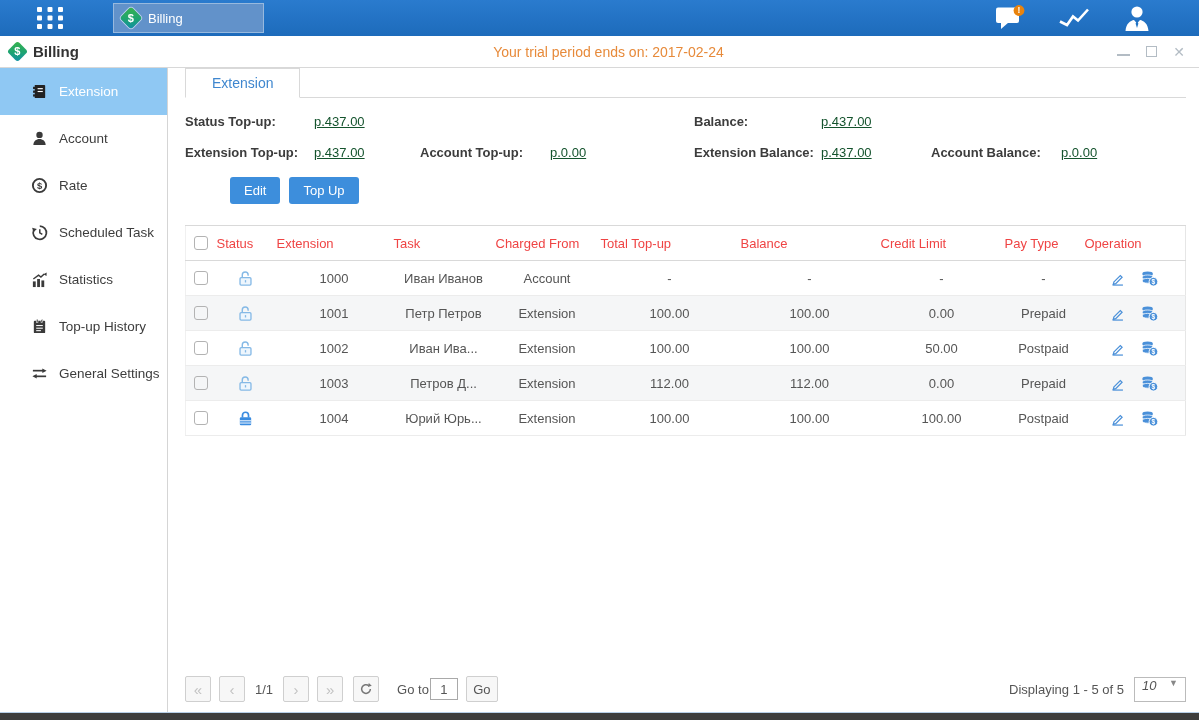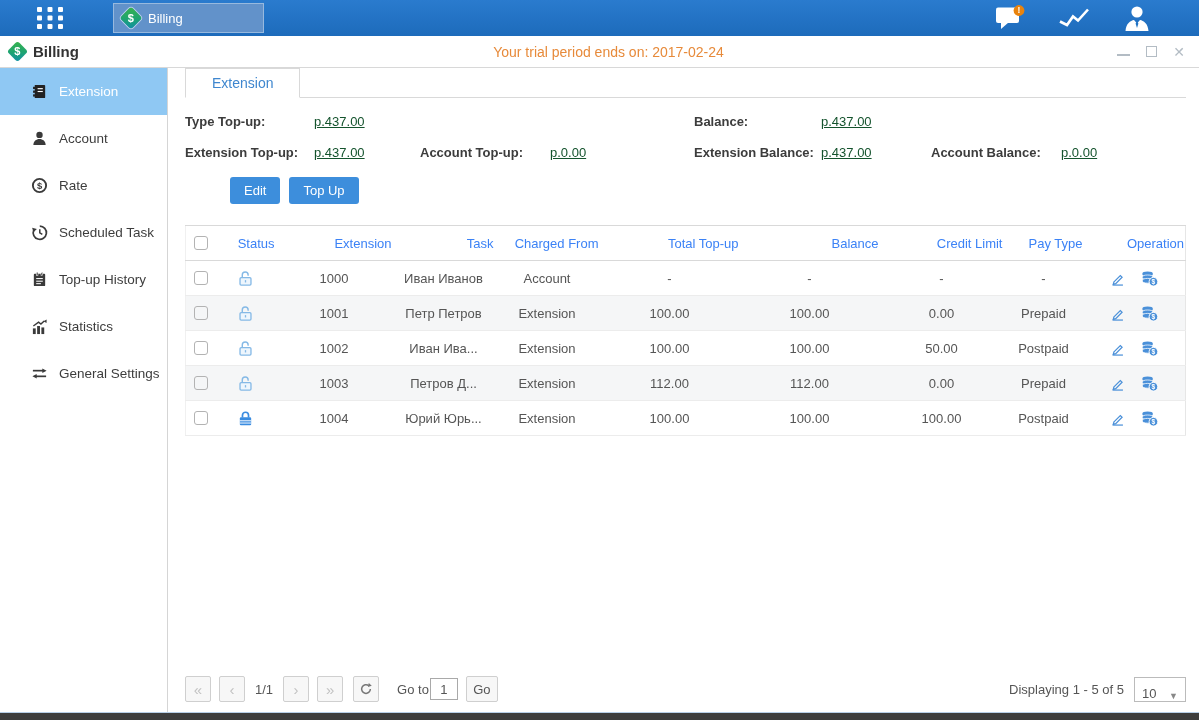--- a/index.html
+++ b/index.html
@@ -85,21 +85,21 @@
   }
 
   
   .ext-table{
     margin-top:21px; width:100%; border-collapse:collapse; table-layout:fixed;
     font-size:13px; color:#555;
     border-left:1px solid #f0f0f0; border-right:1px solid #e6e6e6;
   }
   .ext-table thead th{
     border-top:1px solid #d9d9d9; border-bottom:1px solid #d9d9d9;
-    height:35px; font-weight:normal; color:#3b82f6; text-align:right;
+    height:35px; font-weight:normal; color:#ef4444; text-align:left;
   }
   .ext-table tbody td{
     height:35px; border-bottom:1px solid #ececec; text-align:center;
     overflow:hidden; white-space:nowrap; text-overflow:ellipsis;
   }
   .ext-table tbody tr:nth-child(even){ background:#f5f6f7; }
   .checkbox{
     width:14px; height:14px; border:1px solid #b3b3b3; border-radius:3px;
     margin:0 auto; background:transparent; cursor:pointer;
   }
@@ -121,22 +121,23 @@
     width:28px; height:22px; border:1px solid #a9a9a9; text-align:center;
     font-size:13px; font-family:inherit; color:#555; padding:0;
   }
   .go-btn{
     width:32px; height:26px; margin-left:8px; border:1px solid #cfcfcf; background:#f7f7f7;
     border-radius:2px; font-size:13px; color:#555; font-family:inherit; cursor:pointer;
   }
   .pg-right{ margin-left:auto; display:flex; align-items:center; gap:10px; }
   .page-size{
     width:52px; height:25px; border:1px solid #bbb; background:#fff; cursor:pointer;
-    display:flex; align-items:flex-end; justify-content:space-between; padding:0 7px;
+    display:flex; align-items:flex-start; justify-content:space-between; padding:0 7px;
     color:#555;
+    font-style:italic;
   }
   .caret{ color:#888; font-size:9px; }
 
   
   .bottom-strip{ height:8px; background:#3d3d3d; border-top:1px solid #b7cfe8; }
 </style>
 </head>
 <body>
 
 <div class="topbar">
@@ -234,59 +235,59 @@
     </div>
     <div class="side-item">
       <svg viewBox="0 0 18 18" width="17" height="17">
         <path d="M9.3 2.2 a7 7 0 1 1 -6.4 4.2" fill="none" stroke="#3a3a3a" stroke-width="1.8"></path>
         <polygon points="1.2,4.0 6.2,5.2 2.6,8.8" fill="#3a3a3a"></polygon>
         <path d="M9.3 5.5 V9.3 L12 11" fill="none" stroke="#3a3a3a" stroke-width="1.6"></path>
       </svg>
       <span>Scheduled Task</span>
     </div>
     <div class="side-item">
+      <svg viewBox="0 0 18 18" width="17" height="17" fill="#3a3a3a">
+        <rect x="2" y="11" width="3" height="6"></rect>
+        <rect x="6.5" y="8.5" width="3" height="8.5"></rect>
+        <rect x="11" y="10" width="3" height="7"></rect>
+        <path d="M2.5 8.5 L8 4.5 l2.5 2 L14 3.2" fill="none" stroke="#3a3a3a" stroke-width="1.5"></path>
+        <polygon points="16.6,1.6 16.4,5.4 13.2,3.4"></polygon>
+      </svg>
+      <span>Statistics</span>
+    </div>
+    <div class="side-item">
       <svg viewBox="0 0 18 18" width="17" height="17">
         <rect x="3" y="3" width="12" height="13" rx="1" fill="#3a3a3a"></rect>
         <rect x="5.6" y="1.2" width="1.8" height="3.6" fill="#3a3a3a" stroke="#fff" stroke-width="0.6"></rect>
         <rect x="10.6" y="1.2" width="1.8" height="3.6" fill="#3a3a3a" stroke="#fff" stroke-width="0.6"></rect>
         <line x1="5.5" y1="8" x2="12.5" y2="8" stroke="#fff" stroke-width="1.1"></line>
         <line x1="5.5" y1="10.8" x2="12.5" y2="10.8" stroke="#fff" stroke-width="1.1"></line>
         <line x1="5.5" y1="13.4" x2="10.5" y2="13.4" stroke="#fff" stroke-width="1.1"></line>
       </svg>
       <span>Top-up History</span>
     </div>
     <div class="side-item">
-      <svg viewBox="0 0 18 18" width="17" height="17" fill="#3a3a3a">
-        <rect x="2" y="11" width="3" height="6"></rect>
-        <rect x="6.5" y="8.5" width="3" height="8.5"></rect>
-        <rect x="11" y="10" width="3" height="7"></rect>
-        <path d="M2.5 8.5 L8 4.5 l2.5 2 L14 3.2" fill="none" stroke="#3a3a3a" stroke-width="1.5"></path>
-        <polygon points="16.6,1.6 16.4,5.4 13.2,3.4"></polygon>
-      </svg>
-      <span>Statistics</span>
-    </div>
-    <div class="side-item">
       <svg viewBox="0 0 18 18" width="17" height="17">
         <line x1="2" y1="6" x2="13" y2="6" stroke="#3a3a3a" stroke-width="1.8"></line>
         <polygon points="16.5,6 12,3.6 12,8.4" fill="#3a3a3a"></polygon>
         <line x1="5" y1="12" x2="16" y2="12" stroke="#3a3a3a" stroke-width="1.8"></line>
         <polygon points="1.5,12 6,9.6 6,14.4" fill="#3a3a3a"></polygon>
       </svg>
       <span>General Settings</span>
     </div>
   </div>
 
   <div class="main">
 
     <div class="tabstrip">
       <span class="tab">Extension</span>
     </div>
 
     <div class="summary">
-      <span class="sum-label" style="grid-area:1/1">Type Top-up:</span>
+      <span class="sum-label" style="grid-area:1/1">Status Top-up:</span>
       <span class="sum-value" style="grid-area:1/2">p.437.00</span>
       <span class="sum-label" style="grid-area:1/5">Balance:</span>
       <span class="sum-value" style="grid-area:1/6">p.437.00</span>
       <span class="sum-label" style="grid-area:2/1">Extension Top-up:</span>
       <span class="sum-value" style="grid-area:2/2">p.437.00</span>
       <span class="sum-label" style="grid-area:2/3">Account Top-up:</span>
       <span class="sum-value" style="grid-area:2/4">p.0.00</span>
       <span class="sum-label" style="grid-area:2/5">Extension Balance:</span>
       <span class="sum-value" style="grid-area:2/6">p.437.00</span>
       <span class="sum-label" style="grid-area:2/7">Account Balance:</span>

